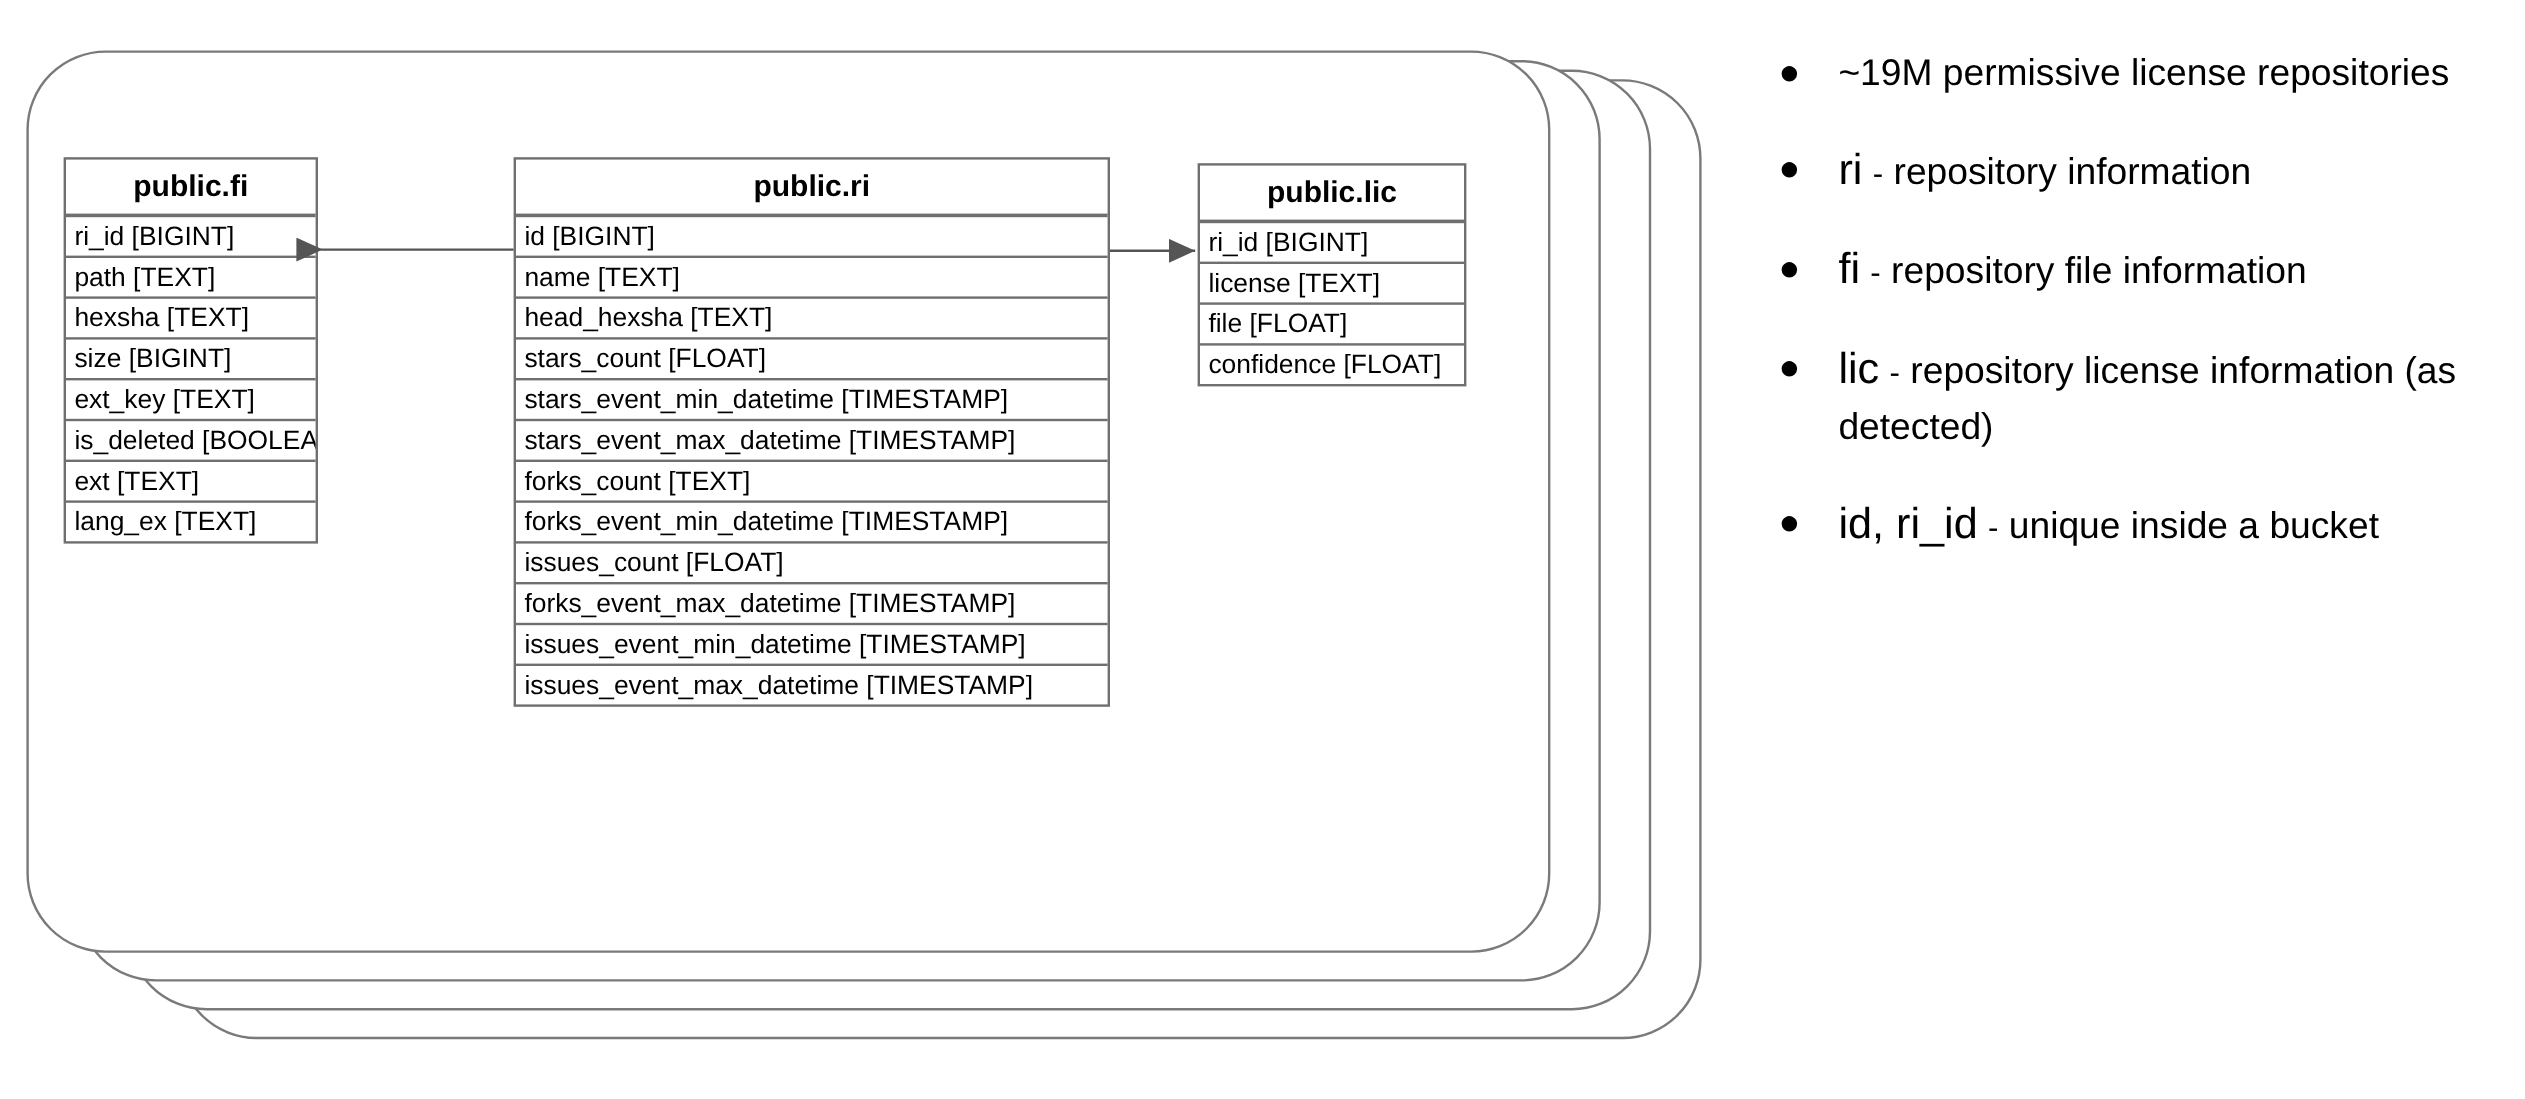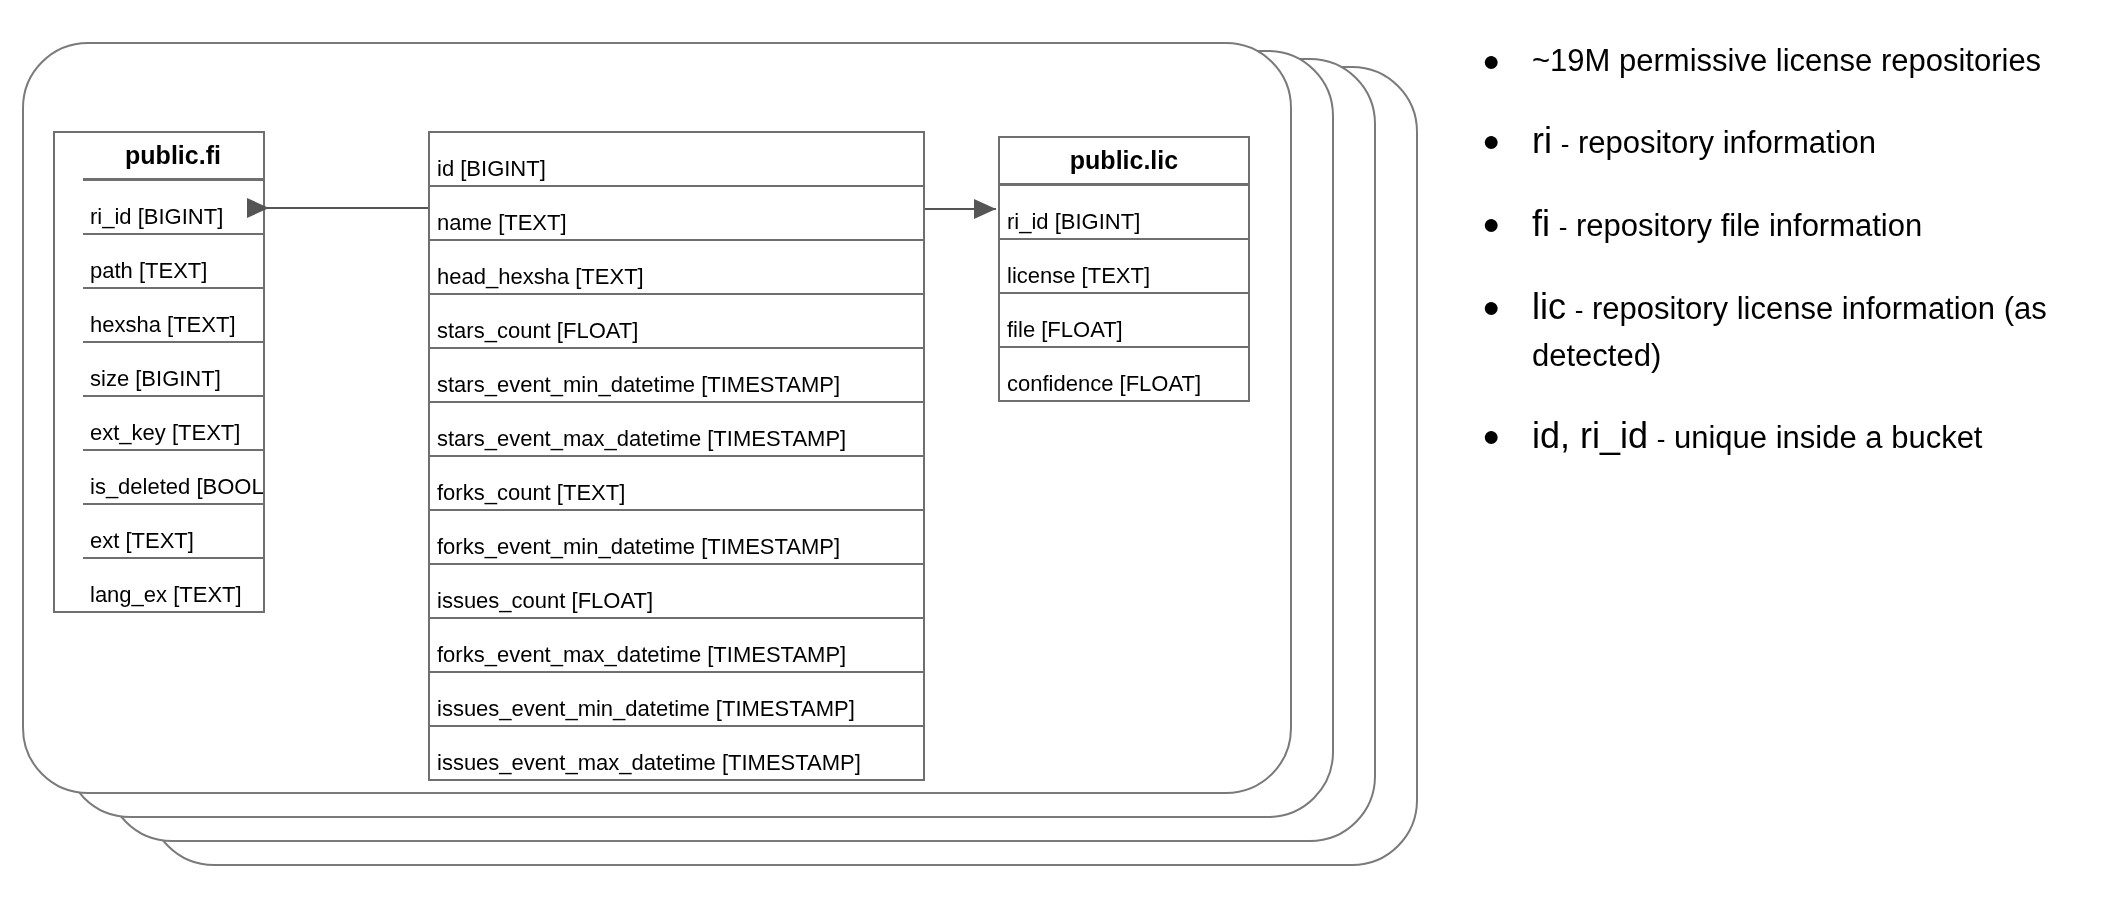--- a/index.html
+++ b/index.html
@@ -74,27 +74,26 @@
     border-bottom: 3px solid #6f6f6f;
     white-space: nowrap;
   }
   .er-row {
     font-size: 22px;
     line-height: 26px;
     padding: 3px 6px 3px 7px;
     border-bottom: 2px solid #6f6f6f;
     white-space: nowrap;
     overflow: hidden;
-    margin-top: 20px;
   }
   .er-row:last-child { border-bottom: none; }
 
-  #table-fi  { left: 53px;  top: 131px; width: 212px; padding-left: 28px; }
+  #table-fi  { left: 53px;  top: 131px; width: 212px; }
   #table-ri  { left: 428px; top: 131px; width: 497px; }
-  #table-lic { left: 998px; top: 136px; width: 252px; }
+  #table-lic { left: 998px; top: 136px; width: 224px; }
 
   
   #arrows {
     position: absolute;
     left: 0;
     top: 0;
     width: 1460px;
     height: 916px;
     z-index: 7;
     pointer-events: none;
@@ -157,20 +156,21 @@
       <div class="er-row">hexsha [TEXT]</div>
       <div class="er-row">size [BIGINT]</div>
       <div class="er-row">ext_key [TEXT]</div>
       <div class="er-row">is_deleted [BOOLEAN]</div>
       <div class="er-row">ext [TEXT]</div>
       <div class="er-row">lang_ex [TEXT]</div>
     </div>
 </div>
 
 <div class="er-table" id="table-ri">
+  <div class="er-header">public.ri</div>
   <div>
       <div class="er-row">id [BIGINT]</div>
       <div class="er-row">name [TEXT]</div>
       <div class="er-row">head_hexsha [TEXT]</div>
       <div class="er-row">stars_count [FLOAT]</div>
       <div class="er-row">stars_event_min_datetime [TIMESTAMP]</div>
       <div class="er-row">stars_event_max_datetime [TIMESTAMP]</div>
       <div class="er-row">forks_count [TEXT]</div>
       <div class="er-row">forks_event_min_datetime [TIMESTAMP]</div>
       <div class="er-row">issues_count [FLOAT]</div>

